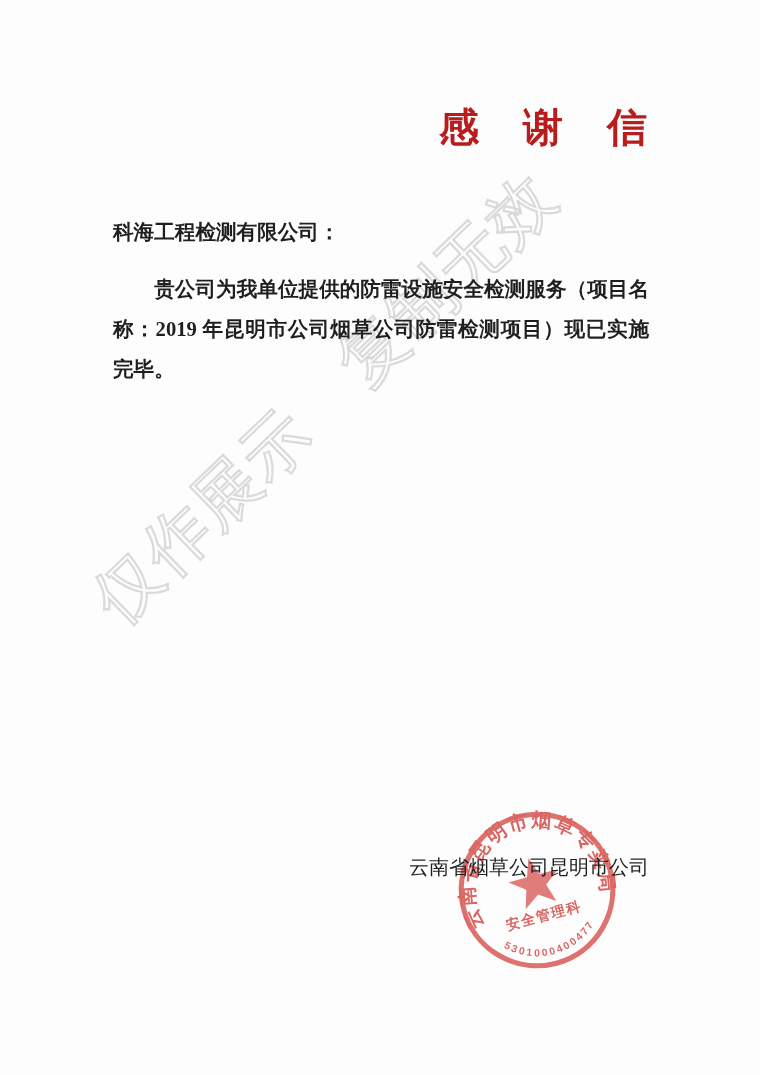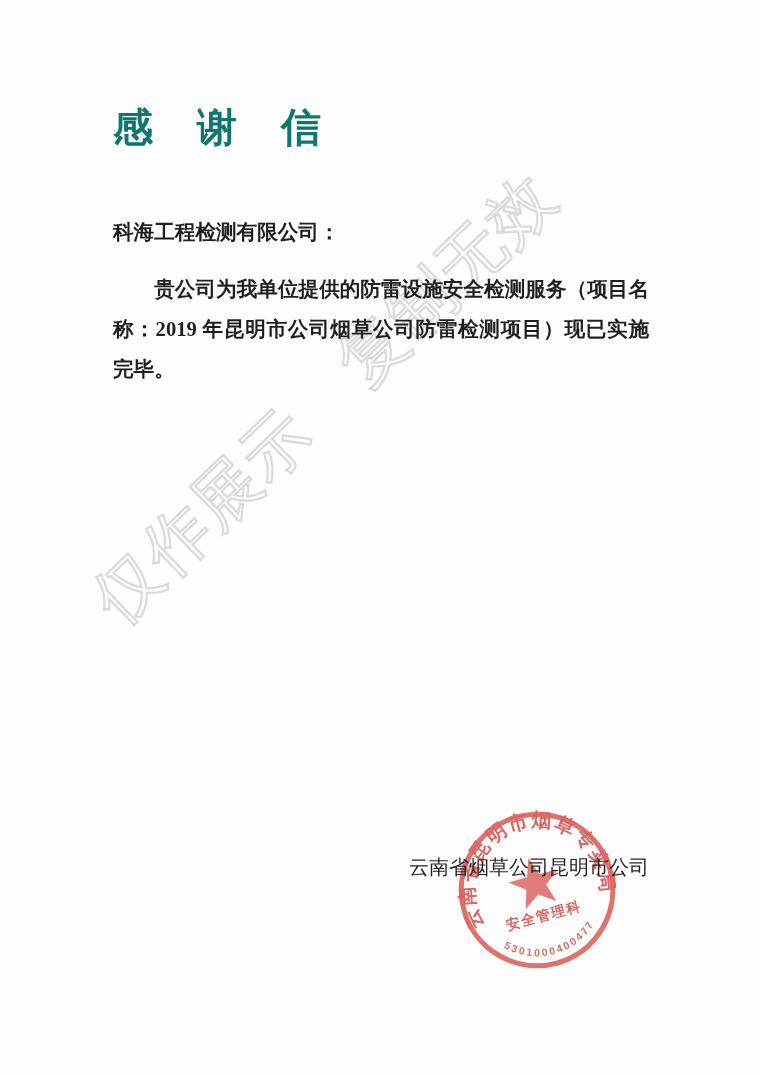--- a/index.html
+++ b/index.html
@@ -8,24 +8,24 @@
     position:relative;
     width:760px;height:1075px;
     background:#fdfdfd;
     overflow:hidden;
     font-family:"Liberation Serif","DejaVu Serif",serif;
     color:#1f1f1f;
   }
   .title{
     position:absolute;
     left:113px;top:100px;width:536px;
-    text-align:left;
+    text-align:right;
     font-size:40px;font-weight:bold;
     letter-spacing:2px;
-    color:#0f766e;
+    color:#b91c1c;
   }
   .watermark{
     position:absolute;
     left:325px;top:398px;
     transform:translate(-50%,-50%) rotate(-44deg);
     font-size:66px;
     white-space:nowrap;
     color:transparent;
     -webkit-text-stroke:2.2px #c6c6c6;
     opacity:.62;

